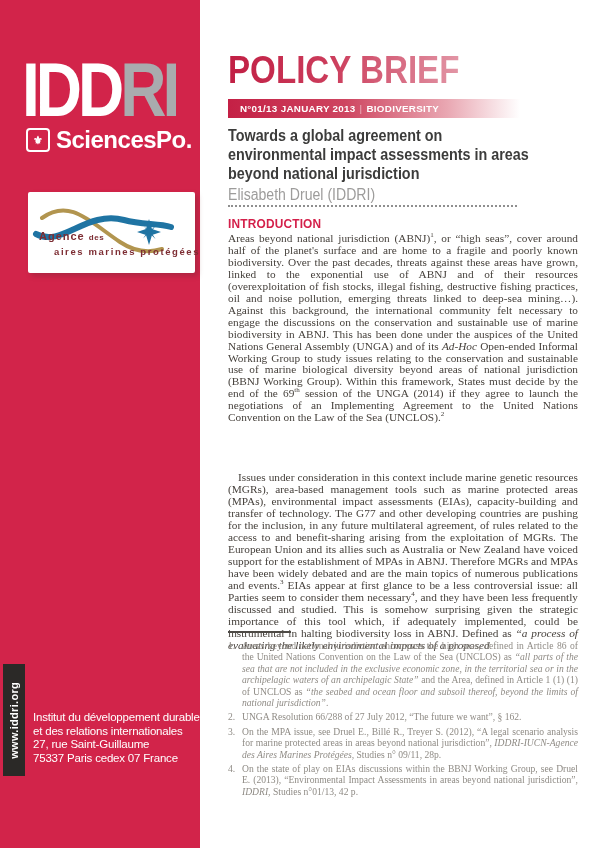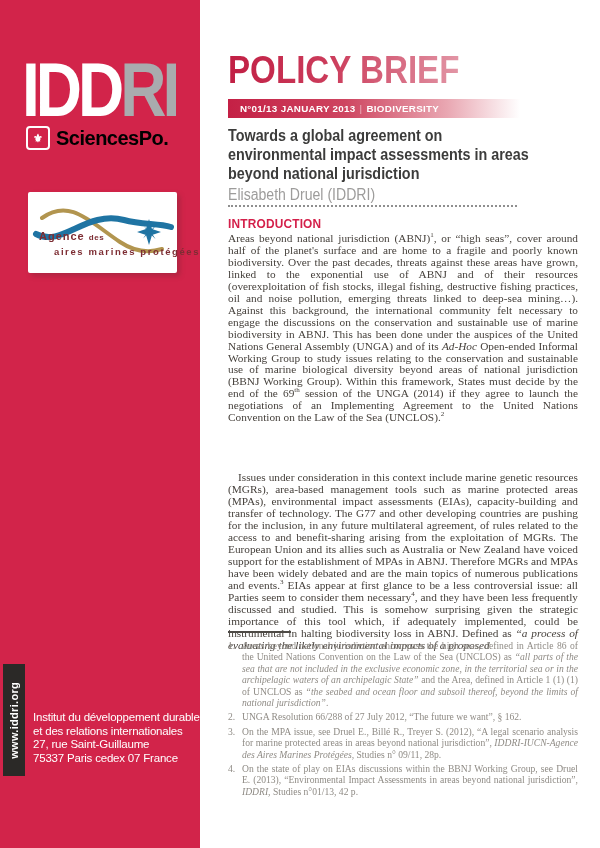--- a/index.html
+++ b/index.html
@@ -15,23 +15,23 @@
     letter-spacing:-4px;transform:scale(1,1.18);transform-origin:left top;white-space:nowrap;
   }
   .iddri-logo .idd{color:#ffffff;}
   .iddri-logo .ri{color:#a9abae;}
   .sciencespo{position:absolute;left:26px;top:126px;display:flex;align-items:center;gap:6px;}
   .crest{
     width:20px;height:20px;border:2px solid #ffffff;border-radius:4px;
     display:flex;align-items:center;justify-content:center;color:#ffffff;
     font-size:11px;font-weight:700;line-height:1;
   }
-  .sp-label{color:#000000;font-weight:700;font-size:20px;letter-spacing:-0.5px;}
+  .sp-label{color:#ffffff;font-weight:700;font-size:24px;letter-spacing:-0.5px;}
   .agency-box{
-    position:absolute;left:28px;top:192px;width:149px;height:81px;background:#ffffff;
+    position:absolute;left:28px;top:192px;width:167px;height:81px;background:#ffffff;
     border-radius:2px;box-shadow:3px 3px 5px rgba(110,40,50,0.35);
   }
   .agency-box svg{position:absolute;left:0;top:0;}
   .agency-line1{
     position:absolute;left:11px;top:38px;color:#7d2d33;font-weight:700;
     font-size:11px;letter-spacing:1px;
   }
   .agency-line1 .small{font-size:8px;letter-spacing:0.5px;}
   .agency-line2{
     position:absolute;left:26px;top:54px;color:#7d2d33;font-weight:700;

